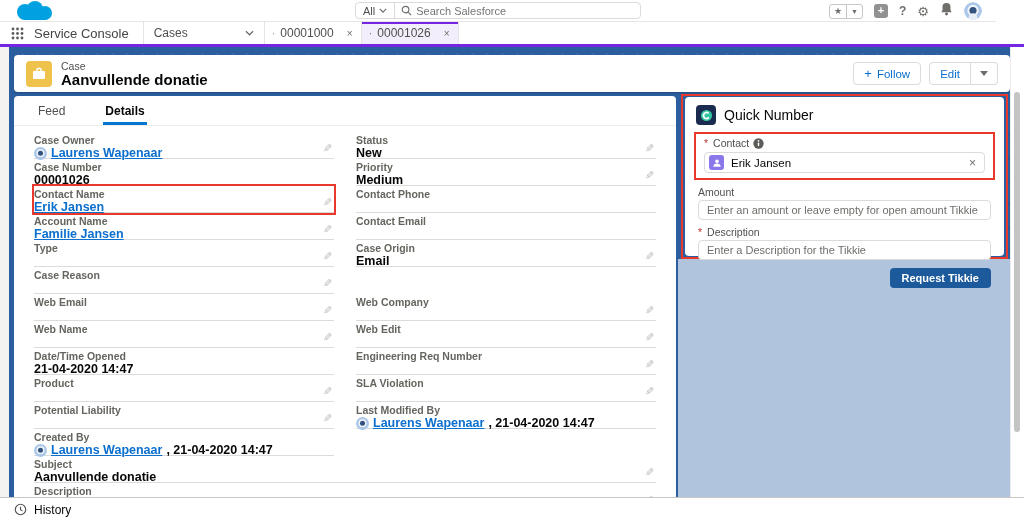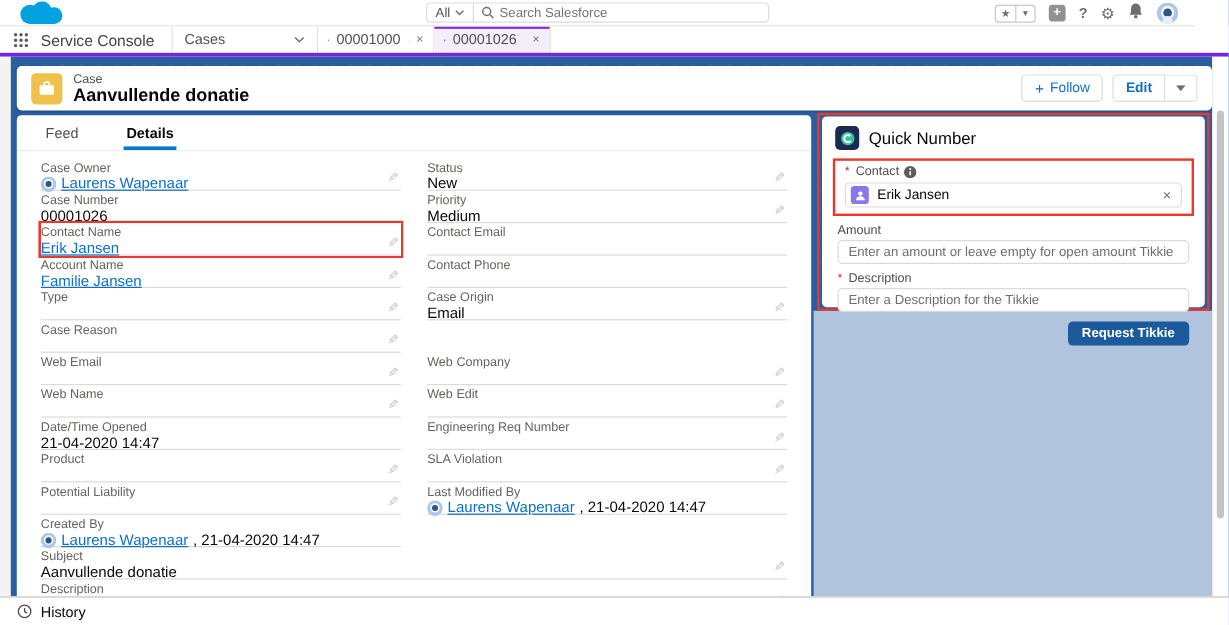--- a/index.html
+++ b/index.html
@@ -43,29 +43,29 @@
 
   
   .rhead { position:absolute; left:14px; top:55px; width:996px; height:37px; background:#fff; border-radius:4px; box-shadow:0 1px 2px rgba(0,0,0,.2); display:flex; align-items:center; padding:0 12px; z-index:5; }
   .case-icon { width:26px; height:26px; background:#eec24b; border-radius:4px; display:flex; align-items:center; justify-content:center; margin-right:9px; }
   .rh-entity { font-size:10.5px; color:#514f4d; line-height:12px; }
   .rh-title { font-size:15px; font-weight:bold; color:#080707; line-height:16px; }
   .rh-btns { margin-left:auto; display:flex; align-items:center; gap:8px; }
   .btn { height:23px; border:1px solid #dddbda; border-radius:4px; background:#fff; color:#0b6fce; font-size:11.5px; display:flex; align-items:center; padding:0 10px; cursor:pointer; font-family:inherit; }
   .btn .plus { margin-right:5px; font-size:13px; line-height:1; }
   .btngroup { display:flex; }
-  .btngroup .btn { border-radius:4px 0 0 4px;font-weight:bold; }
+  .btngroup .btn { border-radius:4px 0 0 4px; }
   .btngroup .btn.drop { border-radius:0 4px 4px 0; border-left:none; padding:0 9px; }
 
   
   .dcard { position:absolute; left:14px; top:96px; width:662px; height:401px; background:#fff; border-radius:4px 4px 0 0; overflow:hidden; z-index:4; }
   .dtabs { height:30px; display:flex; align-items:flex-end; gap:36px; padding:0 0 0 22px; border-bottom:1px solid #ececea; }
   .dtab { font-size:12px; color:#514f4d; padding:6px 2px 7px; cursor:pointer; }
   .dtab.active { color:#080707; font-weight:bold; border-bottom:3px solid #0176d3; padding-bottom:4px; }
-  .fieldwrap { padding:6px 20px 0; }
+  .fieldwrap { padding:6px 20px 0;font-weight:bold; }
   .cols { display:flex; gap:22px; }
   .col { width:300px; }
   .f { position:relative; height:27px; border-bottom:1px solid #dddbda; padding-top:3px; }
   .f.noline { border-bottom:none; }
   .lab { font-size:10.5px; color:#65655f; line-height:11px; }
   .val { font-size:12.5px; color:#080707; line-height:14px; display:flex; align-items:center; gap:4px; min-height:14px; white-space:nowrap; }
   .lnk { color:#0b6fce; text-decoration:underline; cursor:pointer; }
   .pen { position:absolute; right:2px; bottom:3px; font-size:11px; color:#c2c0be; transform:scaleX(-1); cursor:pointer; }
   .annot { box-shadow:0 0 0 2px #e8392c; }
   .fspacer { height:27px; }
@@ -329,25 +329,25 @@
           <div class="lab">Status</div>
           <div class="val">New</div>
           <span class="pen">✎</span>
         </div>
         <div class="f">
           <div class="lab">Priority</div>
           <div class="val">Medium</div>
           <span class="pen">✎</span>
         </div>
         <div class="f">
+          <div class="lab">Contact Phone</div>
+          <div class="val"></div>
+        </div>
+        <div class="f">
           <div class="lab">Contact Email</div>
-          <div class="val"></div>
-        </div>
-        <div class="f">
-          <div class="lab">Contact Phone</div>
           <div class="val"></div>
         </div>
         <div class="f">
           <div class="lab">Case Origin</div>
           <div class="val">Email</div>
           <span class="pen">✎</span>
         </div>
         <div class="fspacer"></div>
         <div class="f">
           <div class="lab">Web Company</div>

